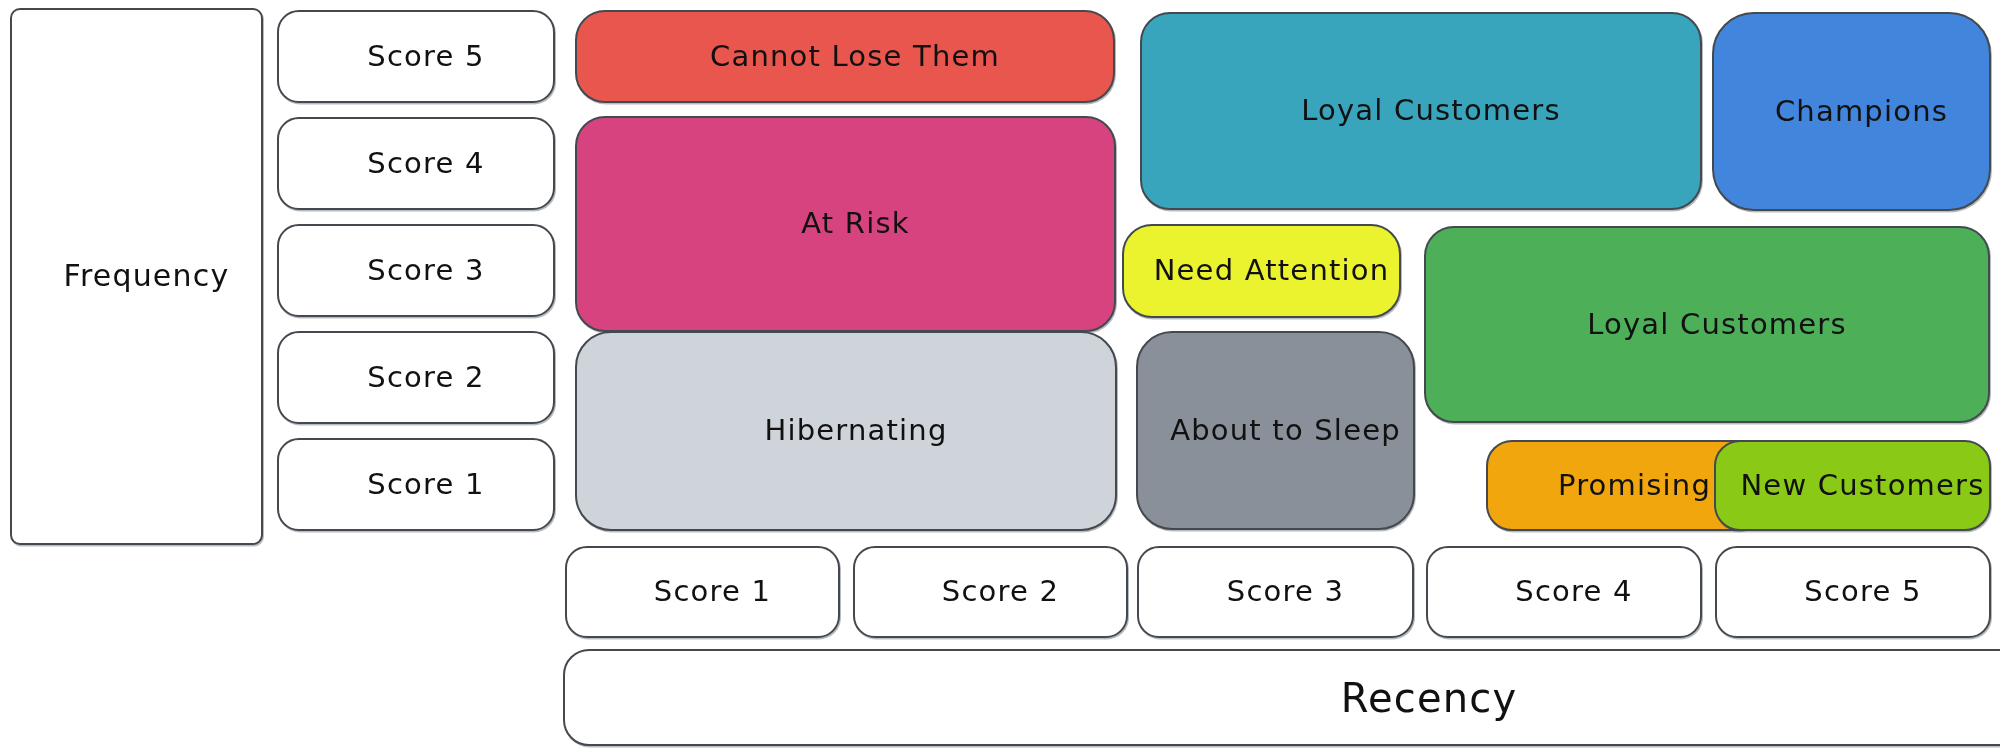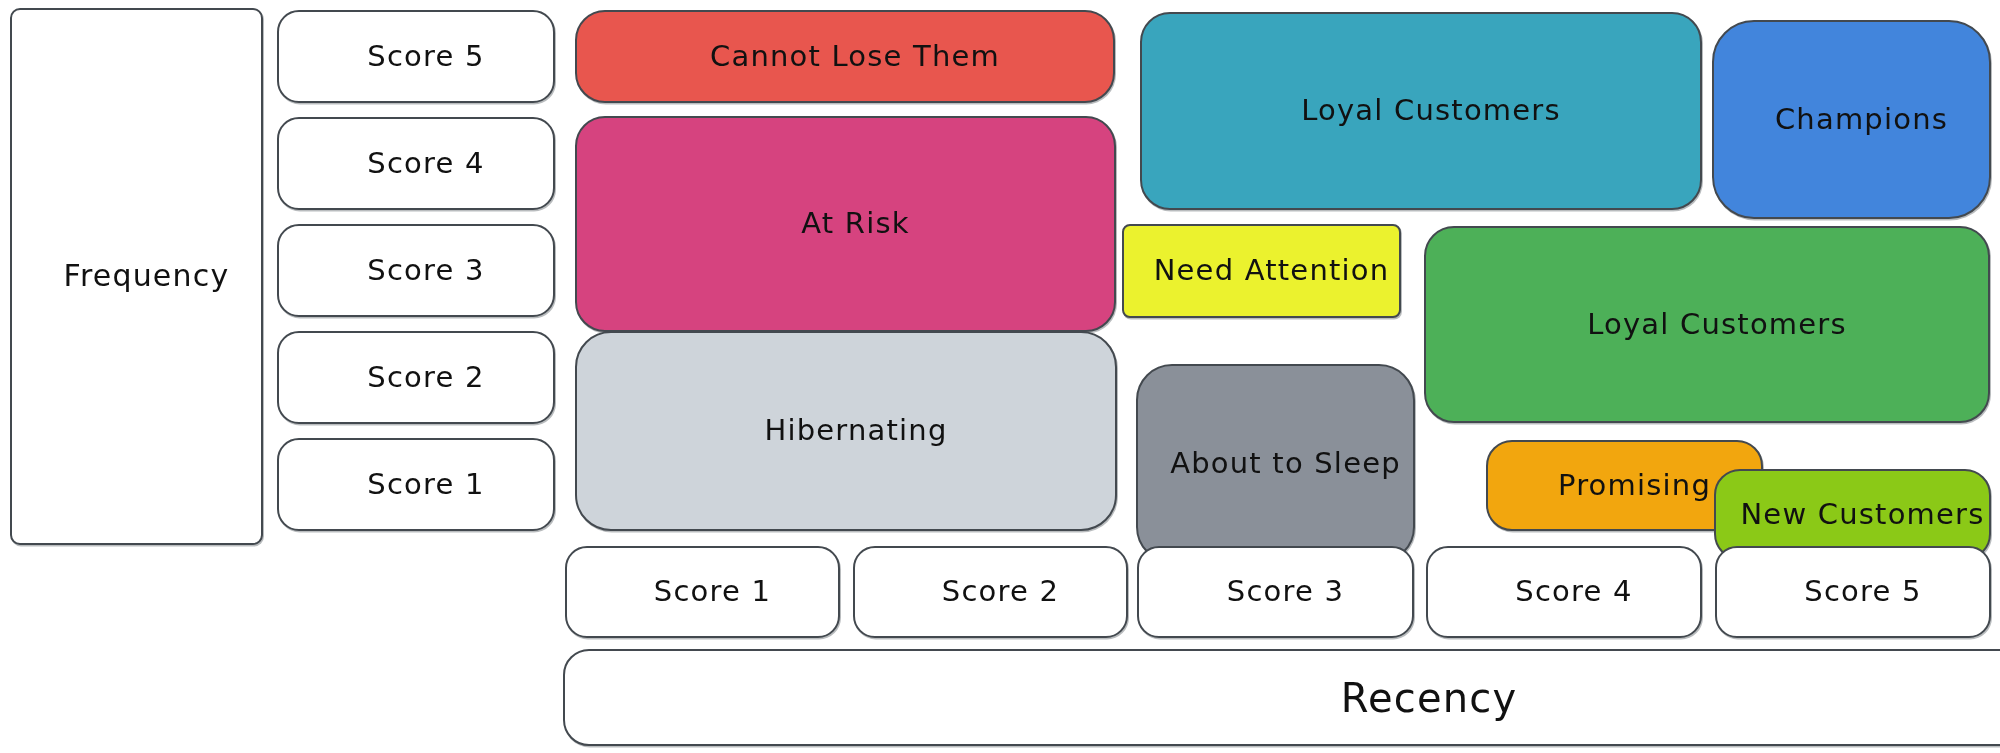--- a/index.html
+++ b/index.html
@@ -32,23 +32,23 @@
   
   #freq-label{left:10px;top:8px;width:253px;height:537px;border-radius:10px;font-size:30px;}
   .fscore{left:277px;width:278px;height:93px;}
   .f5{top:10px;} .f4{top:117px;} .f3{top:224px;} .f2{top:331px;} .f1{top:438px;}
 
   
   .cannot-lose-them      {left:575px; top:10px;  width:540px; height:93px;text-align:center;}
   .at-risk               {left:575px; top:116px; width:541px; height:216px;}
   .hibernating           {left:575px; top:331px; width:542px; height:200px; border-radius:36px;}
   .loyal-customers-top   {left:1140px;top:12px;  width:562px; height:198px;}
-  .champions             {left:1712px;top:12px;  width:279px; height:199px; border-radius:42px;margin-top:8px;}
-  .need-attention        {left:1122px;top:224px; width:279px; height:94px;  border-radius:8px;}
-  .about-to-sleep        {left:1136px;top:331px; width:279px; height:199px; border-radius:36px;margin-top:33px;}
+  .champions             {left:1712px;top:12px;  width:279px; height:199px; border-radius:42px;}
+  .need-attention        {left:1122px;top:224px; width:279px; height:94px;  border-radius:30px;}
+  .about-to-sleep        {left:1136px;top:331px; width:279px; height:199px; border-radius:36px;}
   .loyal-customers-right {left:1424px;top:226px; width:566px; height:197px;}
   .promising             {left:1486px;top:440px; width:277px; height:91px;  border-radius:26px;}
   .new-customers         {left:1714px;top:440px; width:277px; height:91px;  border-radius:26px;}
 
   
   .rscore{top:546px;height:92px;}
   .r1{left:565px;width:275px;} .r2{left:853px;width:275px;}
   .r3{left:1137px;width:277px;} .r4{left:1426px;width:276px;}
   .r5{left:1715px;width:276px;}
   #recency-label{left:563px;top:649px;width:1712px;height:97px;border-radius:26px;font-size:40px;}
@@ -68,21 +68,21 @@
 
   <div class="box seg cannot-lose-them" style="background-color: rgb(232, 86, 78);">Cannot Lose Them</div>
   <div class="box seg loyal-customers-top" style="background-color: rgb(57, 165, 189);">Loyal Customers</div>
   <div class="box seg champions" style="background-color: rgb(66, 133, 220);">Champions</div>
   <div class="box seg at-risk" style="background-color: rgb(214, 67, 127);">At Risk</div>
   <div class="box seg need-attention" style="background-color: rgb(235, 242, 46);">Need Attention</div>
   <div class="box seg loyal-customers-right" style="background-color: rgb(77, 176, 88);">Loyal Customers</div>
   <div class="box seg hibernating" style="background-color: rgb(206, 212, 218);">Hibernating</div>
   <div class="box seg about-to-sleep" style="background-color: rgb(138, 144, 153);">About to Sleep</div>
   <div class="box seg promising" style="background-color: rgb(242, 166, 14);">Promising</div>
-  <div class="box seg new-customers" style="background-color: rgb(139, 201, 23); margin-top: 29px;">New Customers</div>
+  <div class="box seg new-customers" style="background-color: rgb(139, 201, 23);">New Customers</div>
 
   <div class="box rscore r1">Score 1</div>
   <div class="box rscore r2">Score 2</div>
   <div class="box rscore r3">Score 3</div>
   <div class="box rscore r4">Score 4</div>
   <div class="box rscore r5">Score 5</div>
 
   <div class="box" id="recency-label">Recency</div>
 
 </div>

